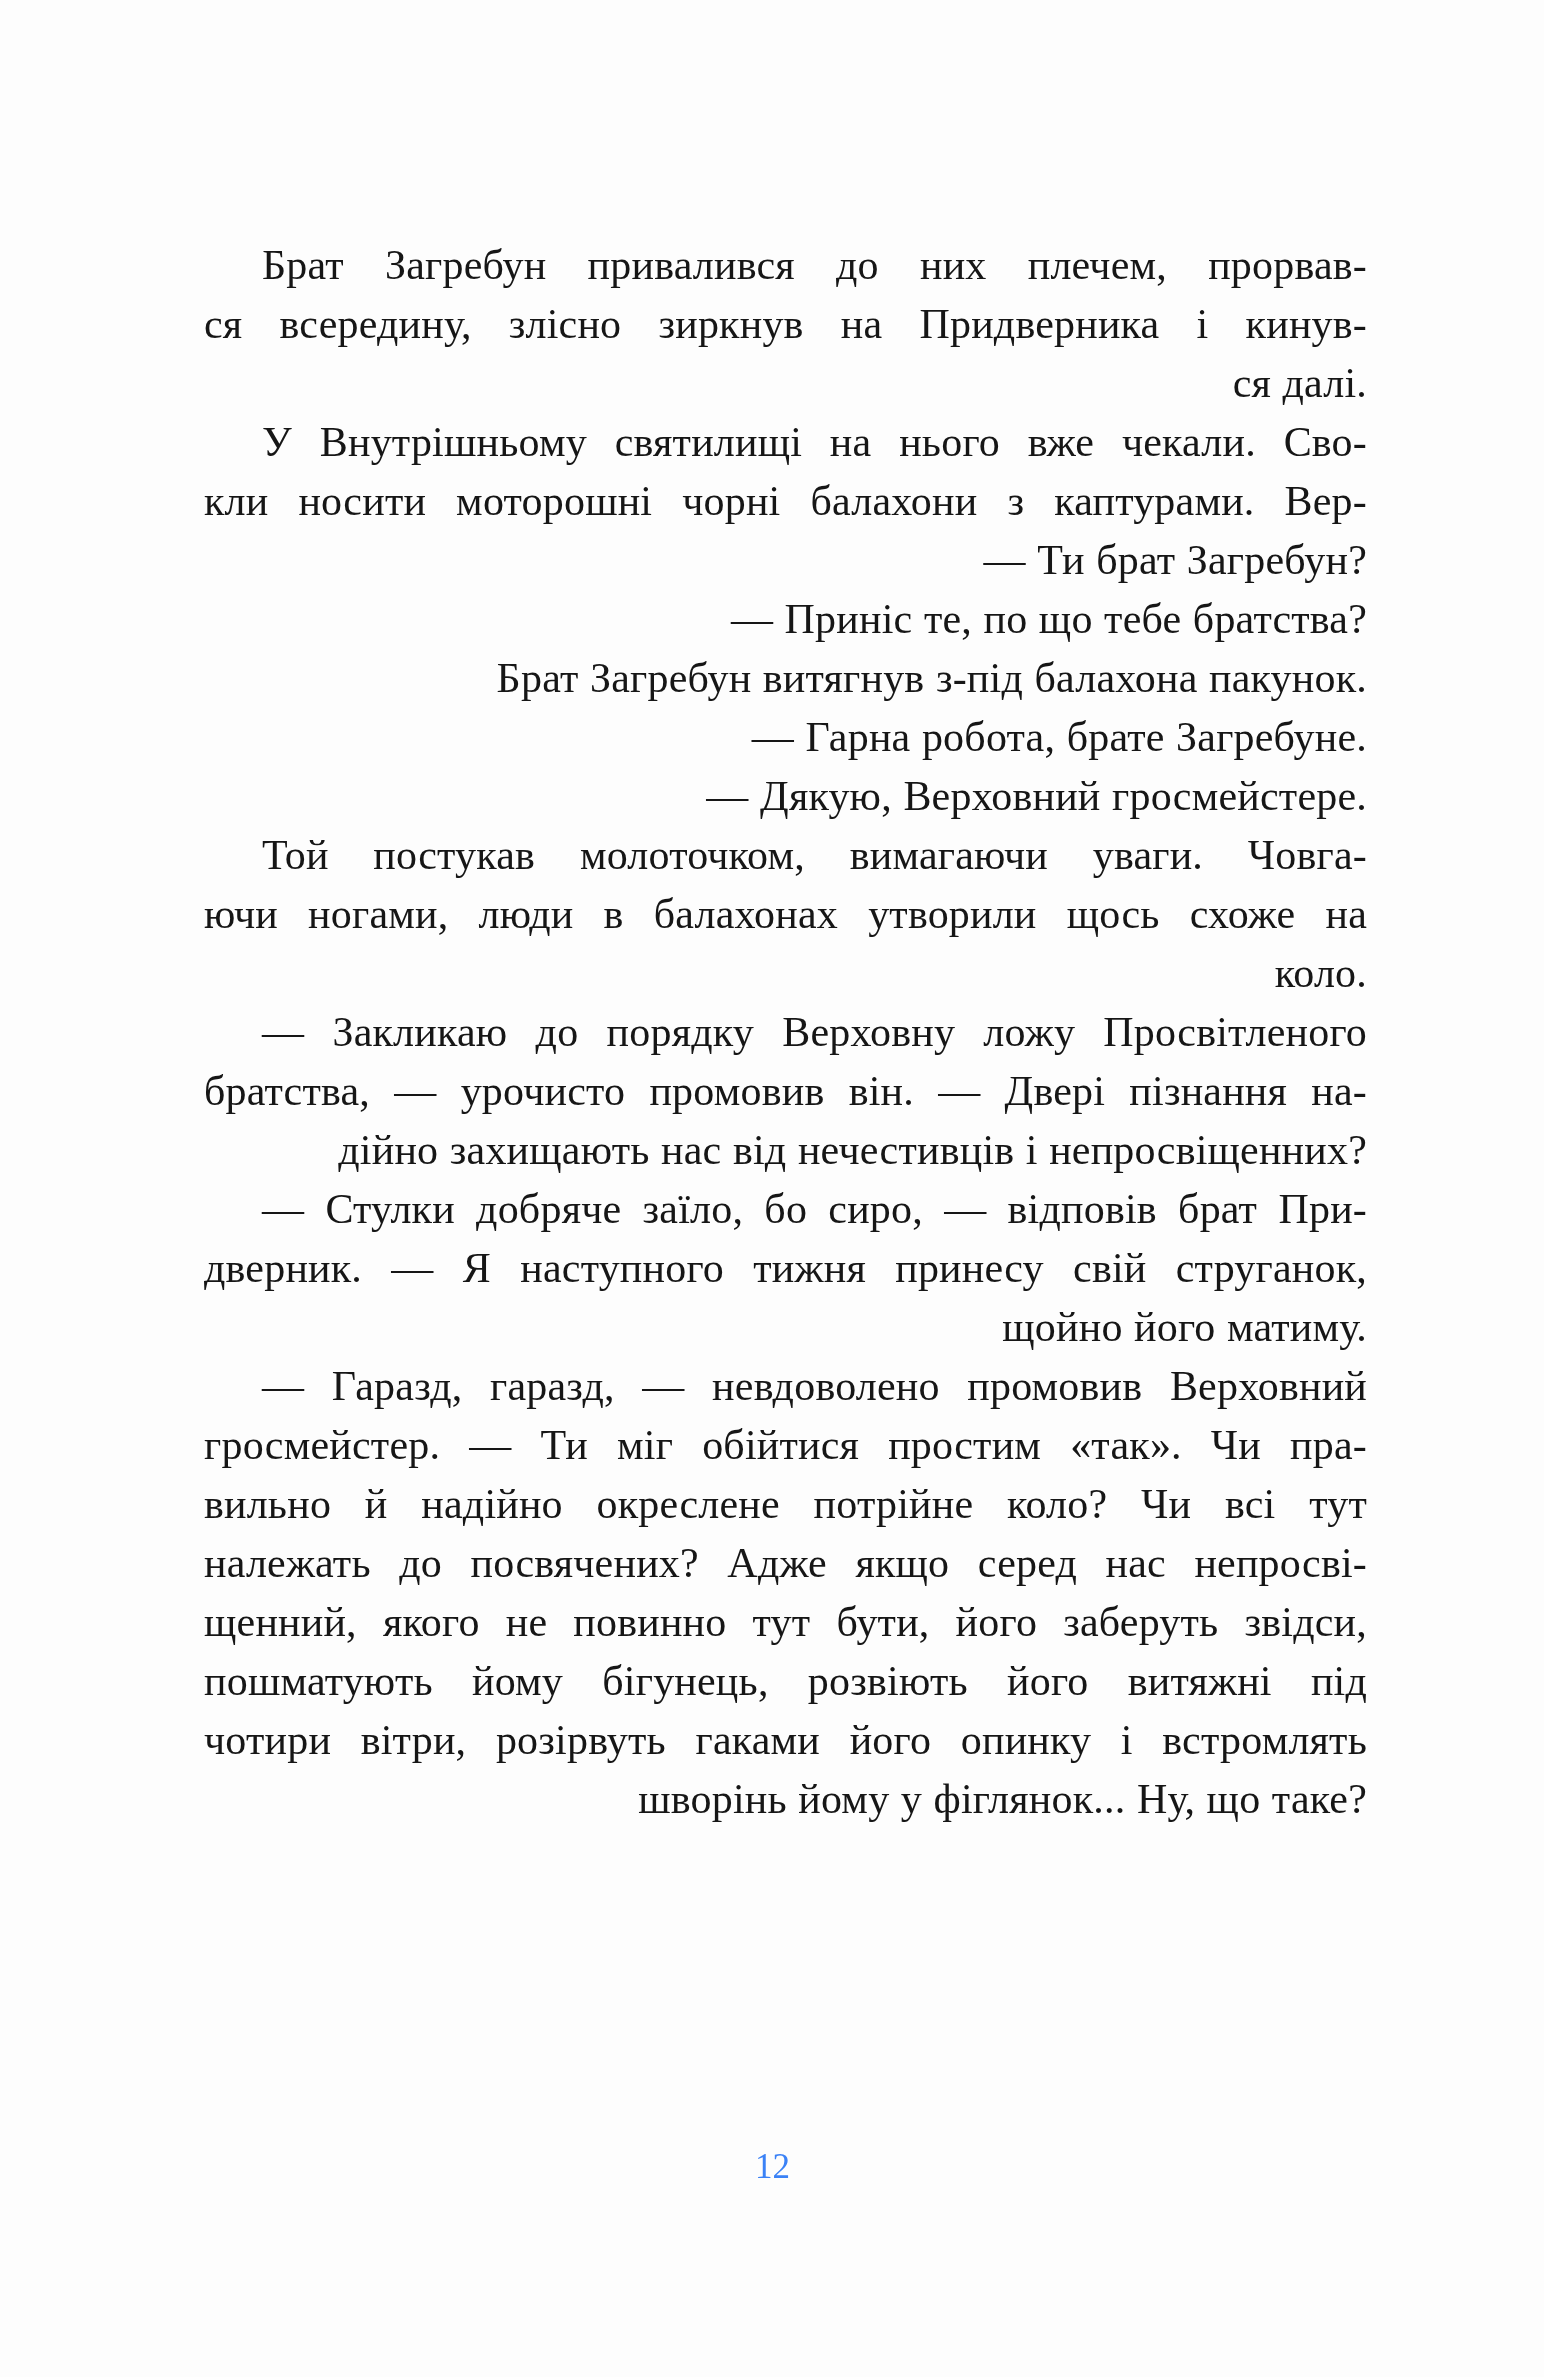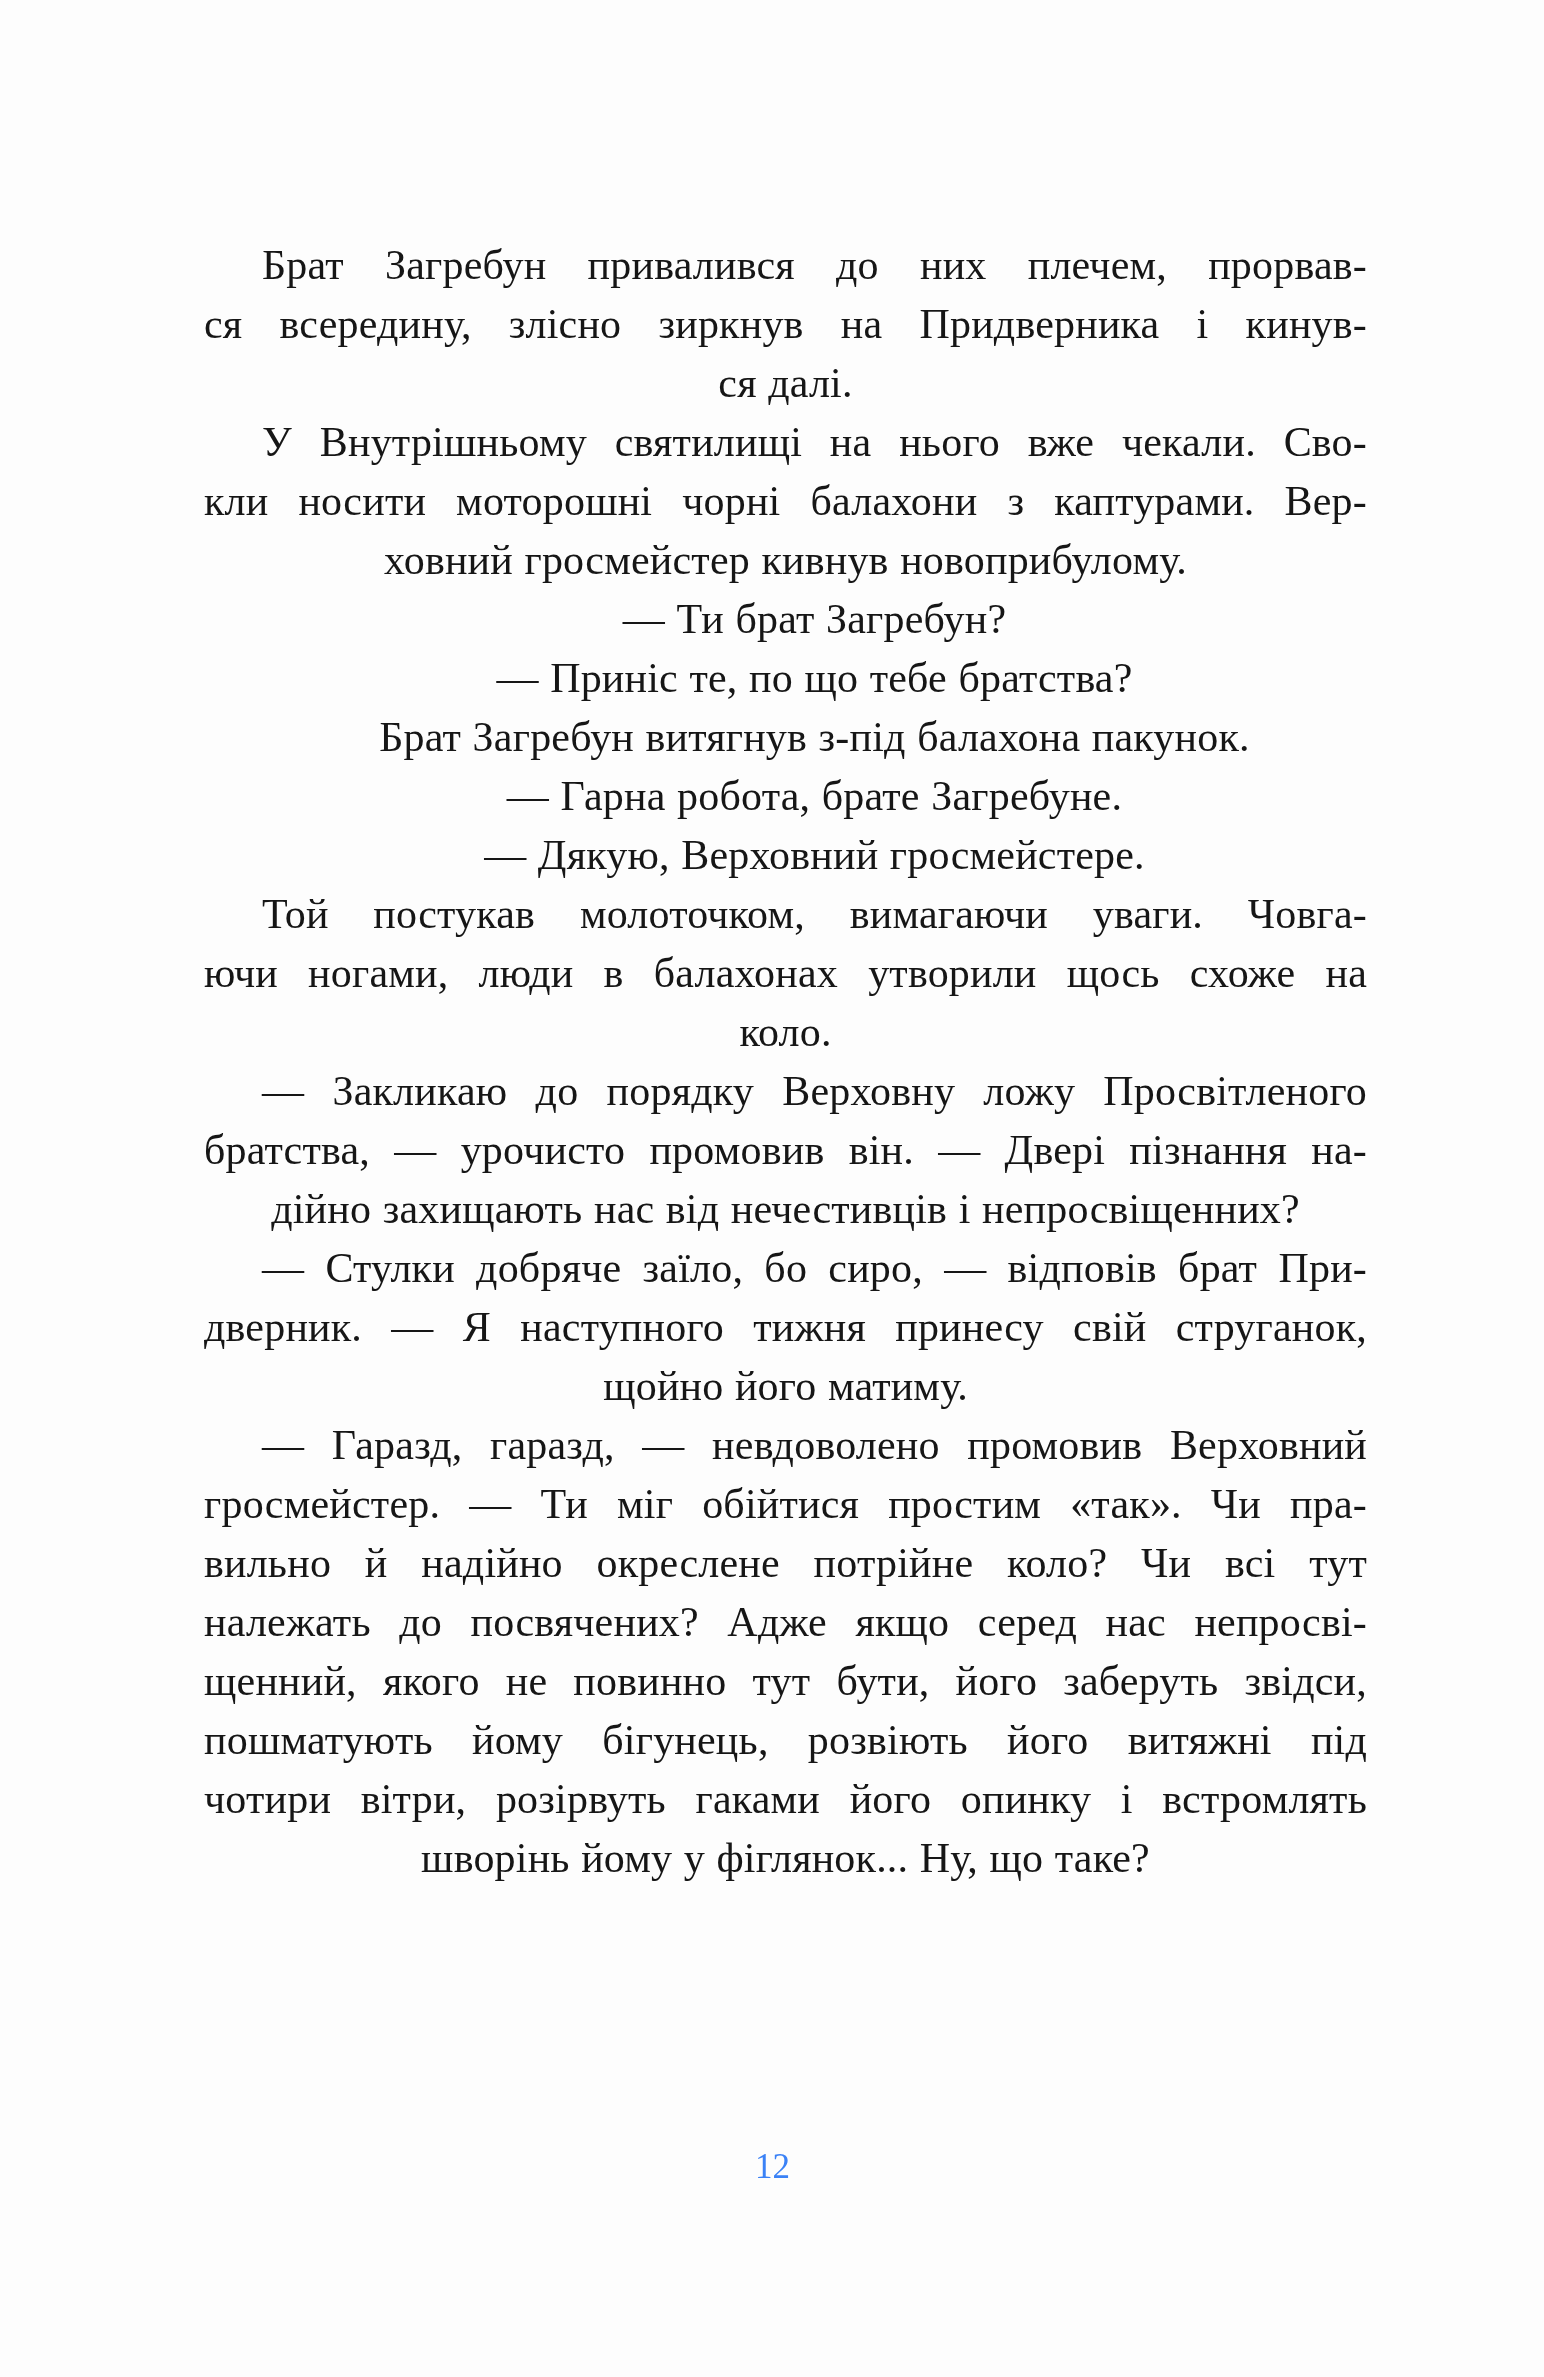--- a/index.html
+++ b/index.html
@@ -27,21 +27,21 @@
     width: 1163px;
   }
   .paragraph {
     margin: 0;
     padding: 0;
   }
   .line {
     font-size: 42px;
     line-height: 59px;
     height: 59px;
-    text-align: center;
+    text-align: right;
     letter-spacing: 0.2px;
     word-spacing: 0.8px;
   }
   .line.just {
     text-align: justify;
     text-align-last: justify;
   }
   .line.indent {
     text-indent: 58px;
   }
@@ -62,21 +62,20 @@
 <div class="page" style="background: rgb(253, 253, 253); color: rgb(22, 22, 22);">
   <div class="text-block">
       <div class="paragraph">
         <div class="line indent just">Брат Загребун привалився до них плечем, прорвав-</div>
         <div class="line just">ся всередину, злісно зиркнув на Придверника і кинув-</div>
         <div class="line">ся далі.</div>
       </div>
       <div class="paragraph">
         <div class="line indent just">У Внутрішньому святилищі на нього вже чекали. Сво-</div>
         <div class="line just">кли носити моторошні чорні балахони з каптурами. Вер-</div>
-        <div class="line">ховний гросмейстер кивнув новоприбулому.</div>
       </div>
       <div class="paragraph">
         <div class="line indent">— Ти брат Загребун?</div>
       </div>
       <div class="paragraph">
         <div class="line indent">— Приніс те, по що тебе братства?</div>
       </div>
       <div class="paragraph">
         <div class="line indent">Брат Загребун витягнув з-під балахона пакунок.</div>
       </div>

